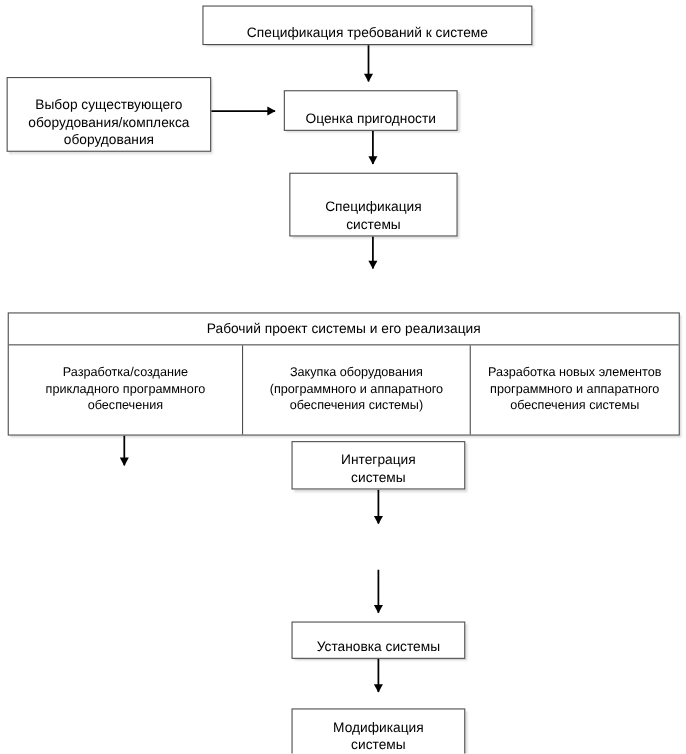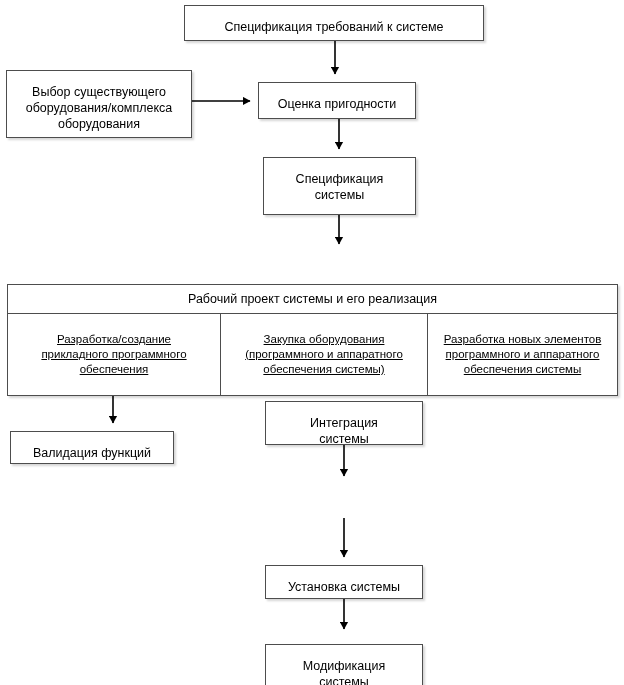--- a/index.html
+++ b/index.html
@@ -22,27 +22,27 @@
     width: 624px;
     height: 685px;
   }
   .node {
     position: absolute;
     box-sizing: border-box;
     background: #ffffff;
     border: 1px solid #4d4d4d;
     box-shadow: 2px 2px 2px rgba(0,0,0,0.16);
     display: flex;
-    align-items: flex-start;
+    align-items: flex-end;
     justify-content: center;
     text-align: center;
     line-height: 1.28;
     font-size: 12.5px;
     color: #000000;
-    padding: 13px 4px;
+    padding: 2px 4px;
   }
   .node-text {
     display: block;
     white-space: pre-line;
   }
   
   #node-requirements { left: 184px; top: 5px;  width: 300px; height: 36px; }
   #node-existing     { left: 6px;   top: 70px; width: 186px; height: 68px; }
   #node-suitability  { left: 258px; top: 82px; width: 158px; height: 37px; }
   #node-sysspec      { left: 263px; top: 157px;width: 153px; height: 58px; }
@@ -72,21 +72,20 @@
     border-bottom: 1px solid #4d4d4d;
     display: flex;
     align-items: center;
     justify-content: center;
     font-size: 12.5px;
     text-align: center;
   }
   #table-columns {
     flex: 1;
     display: flex;
-    text-decoration: underline;
   }
   .table-col {
     box-sizing: border-box;
     display: flex;
     align-items: center;
     justify-content: center;
     text-align: center;
     font-size: 11.5px;
     line-height: 1.3;
     padding: 2px 6px;
@@ -187,23 +186,20 @@
 обеспечения</div>
       <div class="table-col" id="col-1">Закупка оборудования
 (программного и аппаратного
 обеспечения системы)</div>
       <div class="table-col" id="col-2">Разработка новых элементов
 программного и аппаратного
 обеспечения системы</div>
     </div>
   </div>
 
-  <div class="node" id="node-validfunc">
-    <span class="node-text">Валидация функций</span>
-  </div>
 
   <div class="node" id="node-integration">
     <span class="node-text">Интеграция
 системы</span>
   </div>
 
 
   <div class="node" id="node-install">
     <span class="node-text">Установка системы</span>
   </div>

